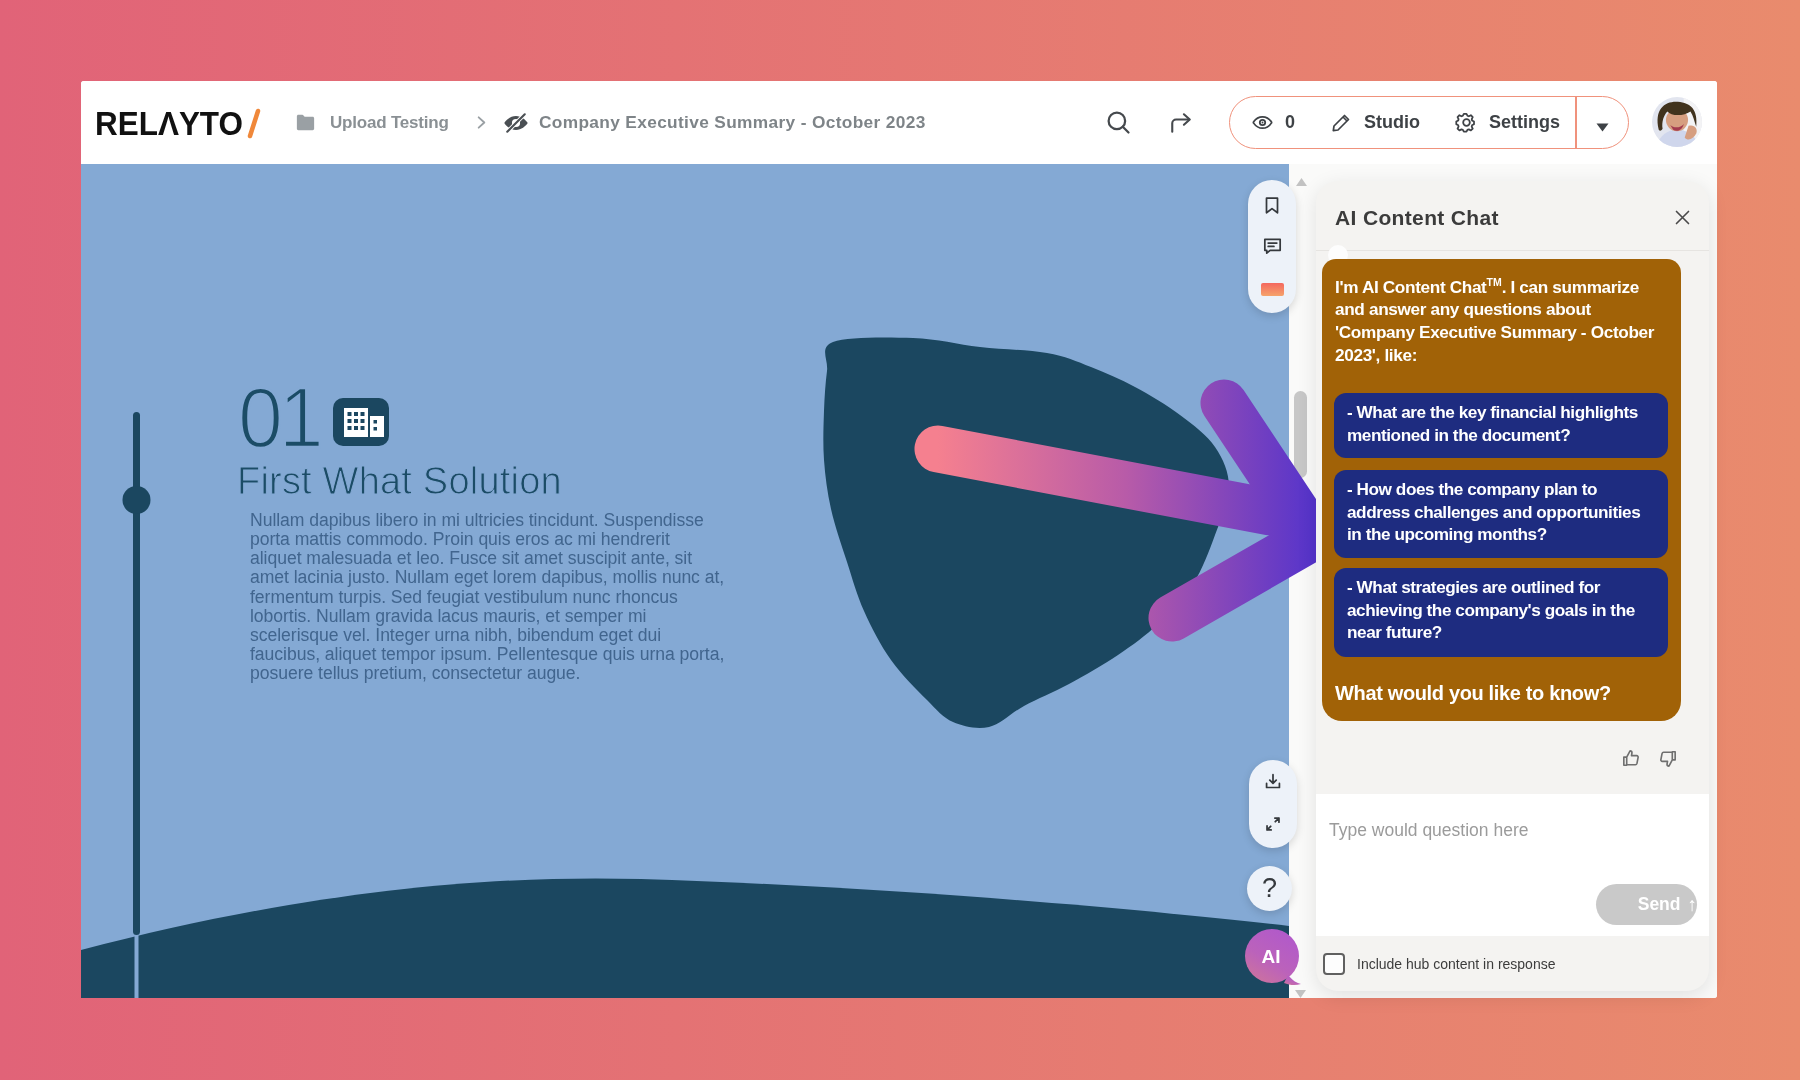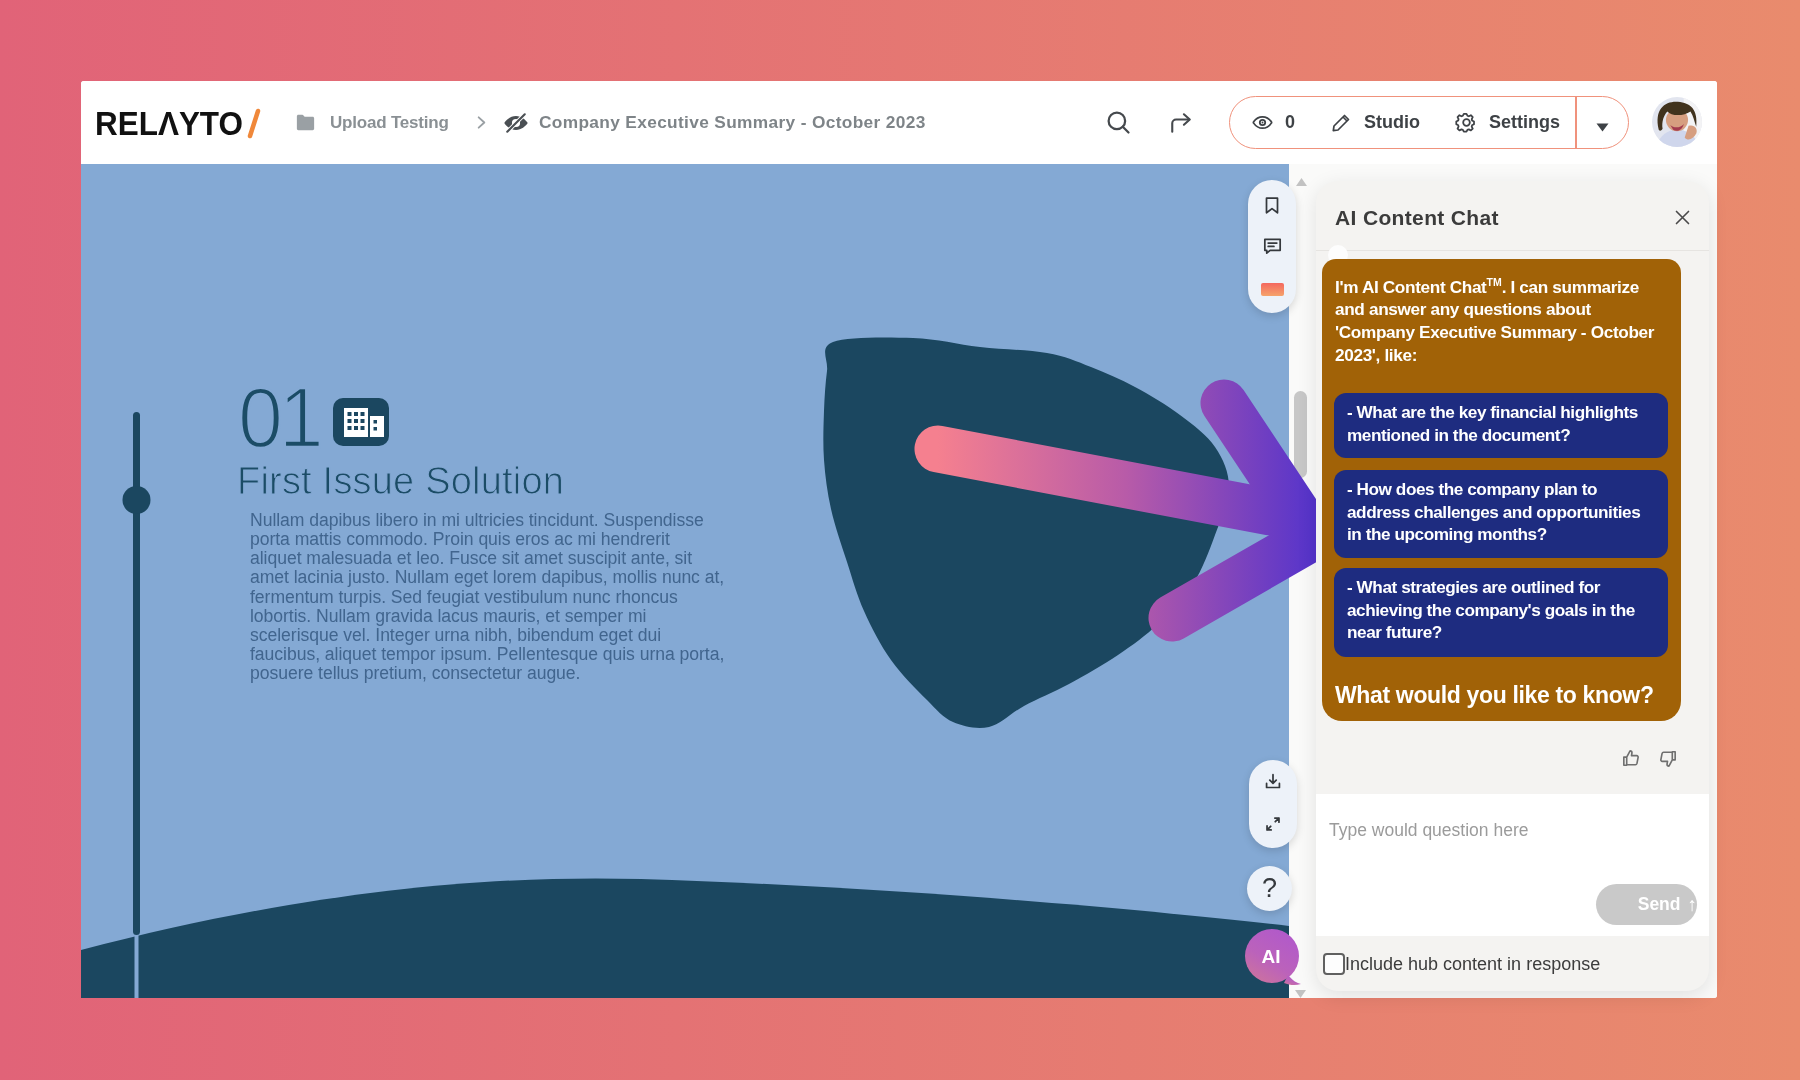--- a/index.html
+++ b/index.html
@@ -36,26 +36,26 @@
 #ptitle{position:absolute;left:19px;top:25px;font-size:21px;font-weight:700;color:#3b3b3b;letter-spacing:0.35px}
 #pclose{position:absolute;left:359px;top:29px}
 #phdrline{position:absolute;left:0;top:69px;width:393px;height:1px;background:#e6e4e1}
 #minicirc{position:absolute;left:12px;top:64px;width:20px;height:20px;border-radius:50%;background:#fdfdfd}
 #bubble{position:absolute;left:6px;top:78px;width:359px;height:462px;background:#a16207;border-radius:14px 14px 20px 20px;color:#fff}
 #bubble .intro{position:absolute;left:13px;top:12px;font-size:17.2px;font-weight:700;line-height:22.6px;letter-spacing:-0.35px}
 .qbox{position:absolute;left:12px;width:334px;background:#1e2c80;border-radius:12px;color:#fff;font-size:17.2px;font-weight:700;line-height:22.6px;letter-spacing:-0.45px;padding:8px 6px 2px 13px}
 #qb1{top:134px;height:65px}
 #qb2{top:211px;height:88px}
 #qb3{top:309px;height:89px}
-#blast{position:absolute;left:13px;top:423px;font-size:23px;font-weight:700;letter-spacing:-0.35px}
+#blast{position:absolute;left:13px;top:423px;font-size:20px;font-weight:700;letter-spacing:-0.35px}
 #thumbs{position:absolute;left:304px;top:566px;display:flex;gap:13px}
 #inputarea{position:absolute;left:0;top:613px;width:393px;height:142px;background:#fff}
 #inputarea .ph{position:absolute;left:13px;top:26px;font-size:17.5px;color:#9b9b9b}
 #sendbtn{position:absolute;left:280px;top:90px;width:101px;height:41px;background:#c9c9c9;border-radius:21px;color:#fff;font-size:17.5px;font-weight:700;display:flex;align-items:center;justify-content:flex-end;gap:7px}
-#hubrow{position:absolute;left:7px;top:772px;display:flex;color:#3c3c3c;font-size:18px;align-items:center}
+#hubrow{position:absolute;left:7px;top:772px;display:flex;gap:12px;color:#3c3c3c;font-size:14px;align-items:center}
 #hubrow .cb{width:22px;height:22px;border:2px solid #606060;border-radius:4px;background:#fdfdfd;flex:none}
 </style></head>
 <body>
 <div id="win">
   <div id="topbar">
     <div id="logo"><svg width="180" height="36" viewBox="0 0 180 36">
       <text x="0" y="28" font-family="Liberation Sans" font-size="34" font-weight="bold" letter-spacing="0" fill="#111" textLength="148" lengthAdjust="spacingAndGlyphs">RELΛYTO</text>
       <path d="M155 29 L163 4" stroke="#f0883a" stroke-width="4.5" stroke-linecap="round"></path>
     </svg></div>
     <div class="crumb" id="crumb1">
@@ -153,21 +153,21 @@
             <rect x="273" y="255" width="4" height="4"></rect>
             <rect x="279.5" y="255" width="4" height="4"></rect>
           <rect x="266.5" y="262" width="4" height="4"></rect>
             <rect x="273" y="262" width="4" height="4"></rect>
             <rect x="279.5" y="262" width="4" height="4"></rect>
           <rect x="292.5" y="256" width="3.5" height="3.5"></rect>
             <rect x="292.5" y="263" width="3.5" height="3.5"></rect>
         </g>
       </svg>
       <div id="num01">01</div>
-      <div id="h1t">First Issue Solution</div>
+      <div id="h1t">First What Solution</div>
       <div id="para">Nullam dapibus libero in mi ultricies tincidunt. Suspendisse<br>porta mattis commodo. Proin quis eros ac mi hendrerit<br>aliquet malesuada et leo. Fusce sit amet suscipit ante, sit<br>amet lacinia justo. Nullam eget lorem dapibus, mollis nunc at,<br>fermentum turpis. Sed feugiat vestibulum nunc rhoncus<br>lobortis. Nullam gravida lacus mauris, et semper mi<br>scelerisque vel. Integer urna nibh, bibendum eget dui<br>faucibus, aliquet tempor ipsum. Pellentesque quis urna porta,<br>posuere tellus pretium, consectetur augue.</div>
     </div>
   </div>
   <div id="strip"></div>
   <div style="position:absolute;left:1215px;top:91px"><svg width="11" height="8" viewBox="0 0 11 8">
         <path fill="#c2c2c2" d="M5.5 0 11 8 0 8z"></path>
       </svg></div>
   <div style="position:absolute;left:1214px;top:903px"><svg width="11" height="8" viewBox="0 0 11 8">
         <path fill="#c2c2c2" d="M0 0 11 0 5.5 8z"></path>
       </svg></div>

